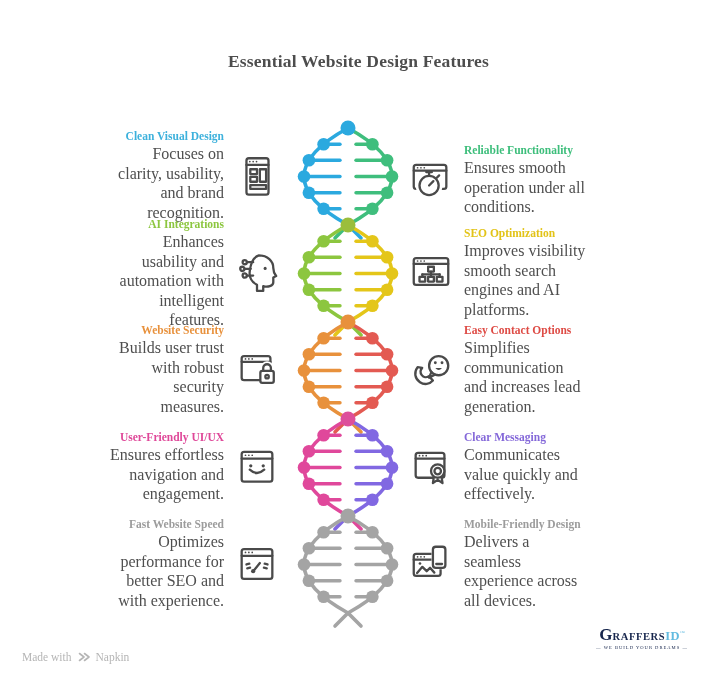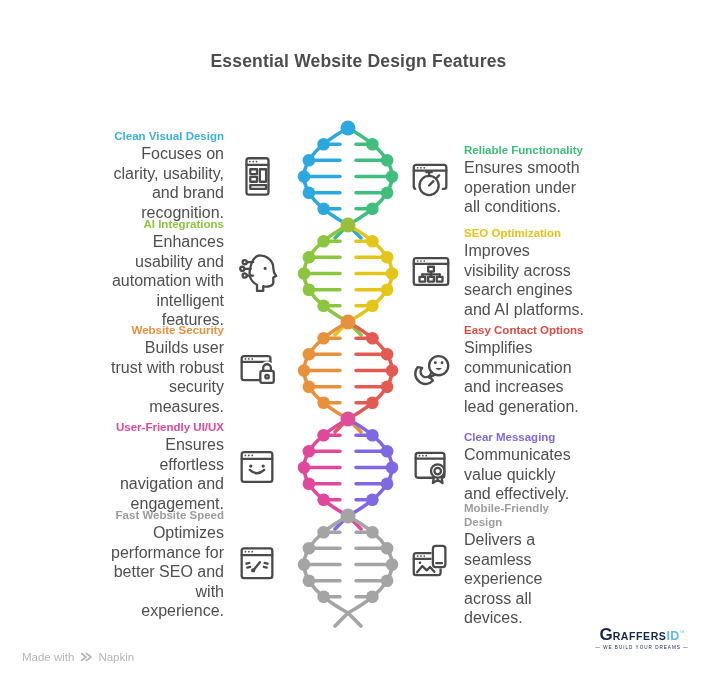--- a/index.html
+++ b/index.html
@@ -1,17 +1,17 @@
 <!DOCTYPE html>
 <html><head>
 <meta charset="utf-8">
 <style>
   html,body{margin:0;padding:0;background:#fff;}
   #canvas{position:relative;width:717px;height:687px;background:#ffffff;overflow:hidden;
-          font-family:Liberation Sans, sans-serif;}
+          font-family:Liberation Serif, serif;}
   .title{position:absolute;top:51px;left:0;right:0;text-align:center;
          font-size:17.5px;font-weight:700;color:#4d4d4d;letter-spacing:.2px;}
   .row{position:absolute;display:flex;align-items:center;gap:10px;}
   .row.left{left:108px;width:172px;justify-content:flex-end;}
   .row.right{left:408px;width:188px;justify-content:flex-start;}
   .txt{display:flex;flex-direction:column;}
   .row.left .txt{width:114px;text-align:right;}
   .row.right .txt{width:122px;text-align:left;}
   .hd{font-size:11.5px;font-weight:700;line-height:1.22;}
   .ds{font-size:16px;color:#4f4f4f;line-height:1.22;margin-top:1px;}
@@ -298,21 +298,21 @@
         <rect x="12" y="27.5" width="6" height="5"></rect>
         <rect x="21" y="27.5" width="6" height="5"></rect>
         <rect x="30" y="27.5" width="6" height="5"></rect>
       </g>
       <circle class="dot" cx="10" cy="11" r="0.9"></circle>
         <circle class="dot" cx="13.5" cy="11" r="0.9"></circle>
         <circle class="dot" cx="17" cy="11" r="0.9"></circle>
     </svg>
     <div class="txt">
       <div class="hd" style="color: rgb(226, 195, 23);">SEO Optimization</div>
-      <div class="ds">Improves visibility across search engines and AI platforms.</div>
+      <div class="ds">Improves visibility smooth search engines and AI platforms.</div>
     </div>
   </div>
 
   <div class="row right" style="top:370px;transform:translateY(-50%)">
     <svg class="icn" viewBox="0 0 48 48">
       <g class="st">
         <path d="M10 20.5 c-4 5.5 -3 12 2.5 15.8 c4.5 3 10 2.2 13.5 -1.8 l-4.2 -4.6 c-2.6 1.8 -5.6 1.4 -7.4 -1 c-1.8 -2.4 -1.6 -5.4 0.4 -7.6 z"></path>
         <circle cx="32" cy="19" r="10"></circle>
         <path d="M24.5 25.5 L22 31.5 L28.5 28.3"></path>
       </g>

